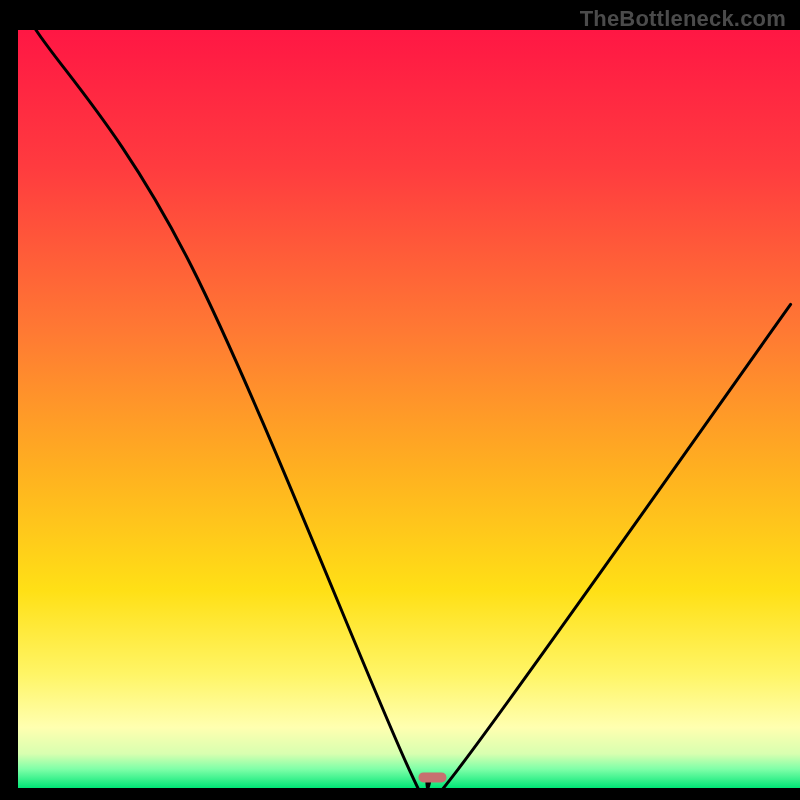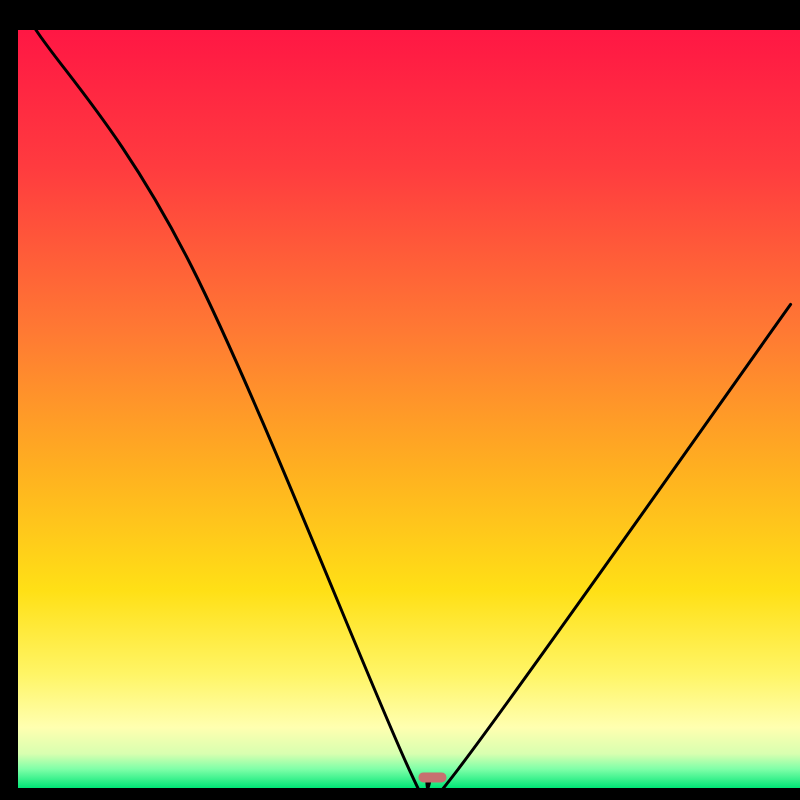--- a/index.html
+++ b/index.html
@@ -49,13 +49,14 @@
           <stop offset="92%" stop-color="#ffffb0"></stop>
           <stop offset="95.5%" stop-color="#d8ffb0"></stop>
           <stop offset="97.5%" stop-color="#7fffa8"></stop>
           <stop offset="100%" stop-color="#00e676"></stop>
         </linearGradient>
     </defs>
     <rect id="plot-bg" fill="url(#bg-grad)" x="18" y="30" width="782" height="758"></rect>
     <path id="curve" fill="none" stroke="#000" stroke-width="3" stroke-linecap="round" d="M 35.986000000000004 30 C 63.997240000000005 72.56928, 124.46148000000001 133.46700000000004, 191.604 266.49600000000004 C 258.74652000000003 399.52500000000003, 366.34972 676.953, 409 769.05 C 451.65028 861.1469999999999, 419.68212 778.146, 428.55 778.146 C 437.41788 778.146, 393.09412 854.3249999999999, 458.26599999999996 769.05 C 523.43788 683.775, 730.793 388.03372, 790.616 304.396"></path>
     <rect id="min-marker" rx="5" ry="5" height="10" x="418.46000000000004" y="772.388" width="28" fill="#c77070"></rect>
   </svg>
+  <div class="watermark">TheBottleneck.com</div>
 </div>
 
 </body></html>

